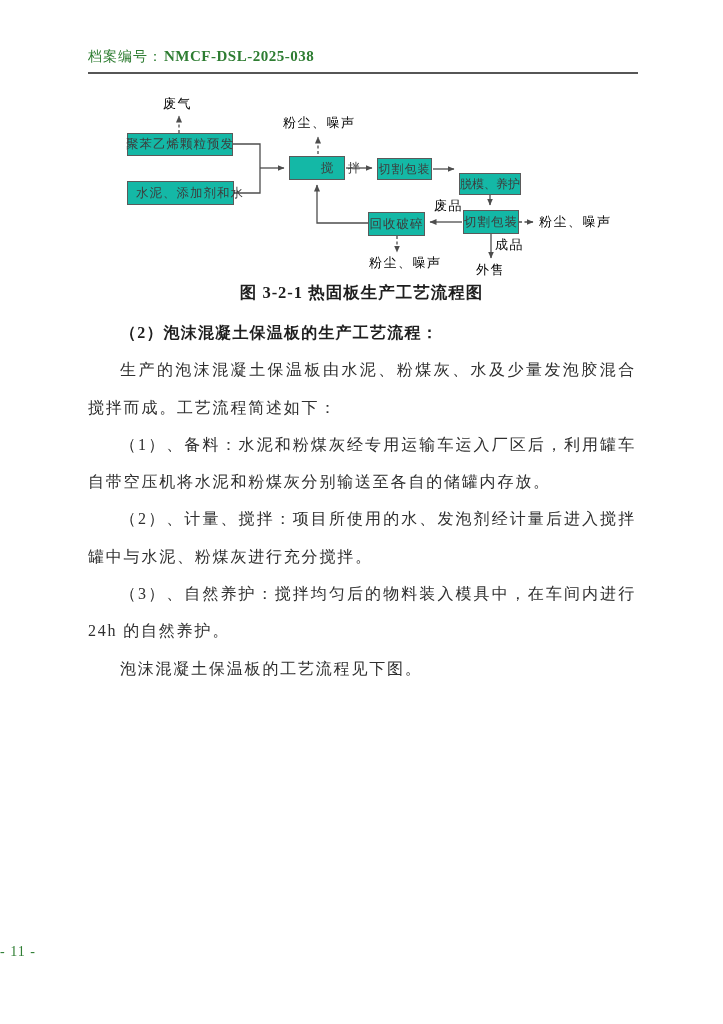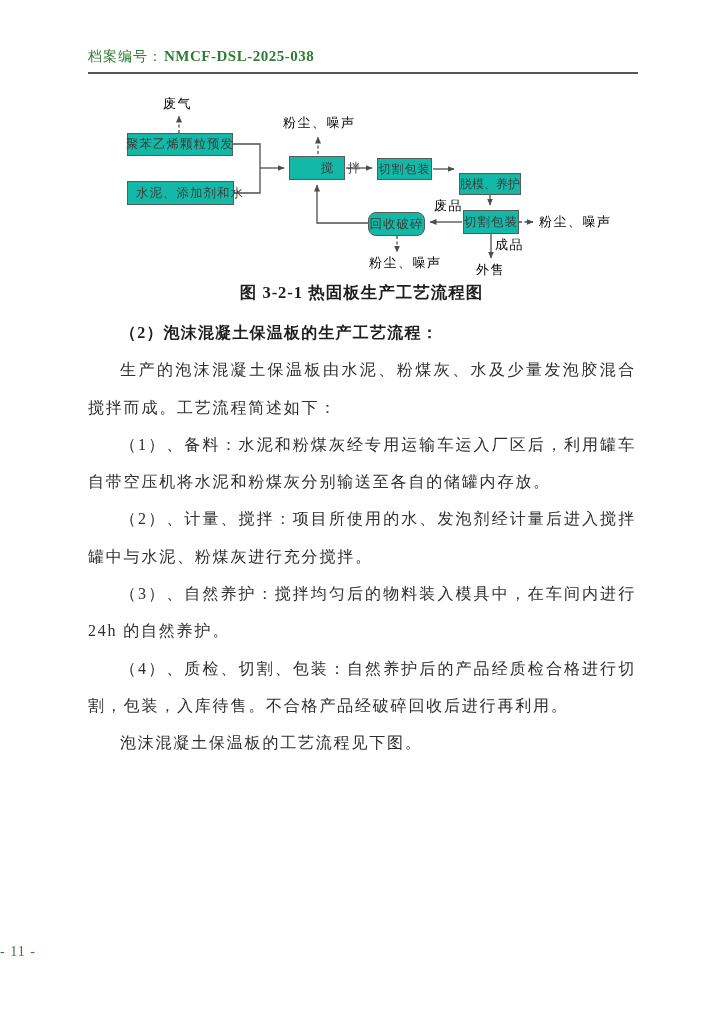--- a/index.html
+++ b/index.html
@@ -30,21 +30,21 @@
   .fc-label{
     position:absolute;font-size:13px;color:#000000;letter-spacing:1.5px;
     white-space:nowrap;line-height:16px;
   }
   .b-pre{left:127px;top:45px;width:106px;height:23px;}
   .b-cem{left:127px;top:93px;width:107px;height:24px;padding-left:19px;}
   .b-mix{left:289px;top:68px;width:56px;height:24px;padding-left:48px;}
   .b-prs{left:377px;top:70px;width:55px;height:22px;font-size:12px;}
   .b-dem{left:459px;top:70px;width:62px;height:22px;font-size:12px;letter-spacing:0;margin-top:15px;}
   .b-cut{left:463px;top:122px;width:56px;height:24px;}
-  .b-rec{left:368px;top:124px;width:57px;height:24px;border-radius:8px;}
+  .b-rec{left:368px;top:124px;width:57px;height:24px;}
   .l-gas{left:163px;top:8px;}
   .l-dust-top{left:283px;top:27px;}
   .l-scrap{left:434px;top:110px;}
   .l-dust-right{left:539px;top:126px;}
   .l-prod{left:495px;top:149px;}
   .l-dust-bot{left:369px;top:167px;}
   .l-sale{left:476px;top:174px;}
   .fl-line{stroke:#4d4d4d;stroke-width:1.3;fill:none;}
   .fl-dash{stroke-dasharray:3,2.5;}
   .fl-arr{marker-end:url(#arw);}
@@ -114,17 +114,16 @@
 </div>
 
 <div class="caption">图 3-2-1 热固板生产工艺流程图</div>
 
 <div class="content">
   <p class="heading">（2）泡沫混凝土保温板的生产工艺流程：</p>
   <p>生产的泡沫混凝土保温板由水泥、粉煤灰、水及少量发泡胶混合搅拌而成。工艺流程简述如下：</p>
   <p>（1）、备料：水泥和粉煤灰经专用运输车运入厂区后，利用罐车自带空压机将水泥和粉煤灰分别输送至各自的储罐内存放。</p>
   <p>（2）、计量、搅拌：项目所使用的水、发泡剂经计量后进入搅拌罐中与水泥、粉煤灰进行充分搅拌。</p>
   <p>（3）、自然养护：搅拌均匀后的物料装入模具中，在车间内进行 24h 的自然养护。</p>
-  <p>（4）、质检、切割、包装：自然养护后的产品经质检合格进行切割，包装，入库待售。不合格产品经破碎回收后进行再利用。</p>
   <p>泡沫混凝土保温板的工艺流程见下图。</p>
 </div>
 
 <div class="footer">- 11 -</div>
 
 </body></html>

